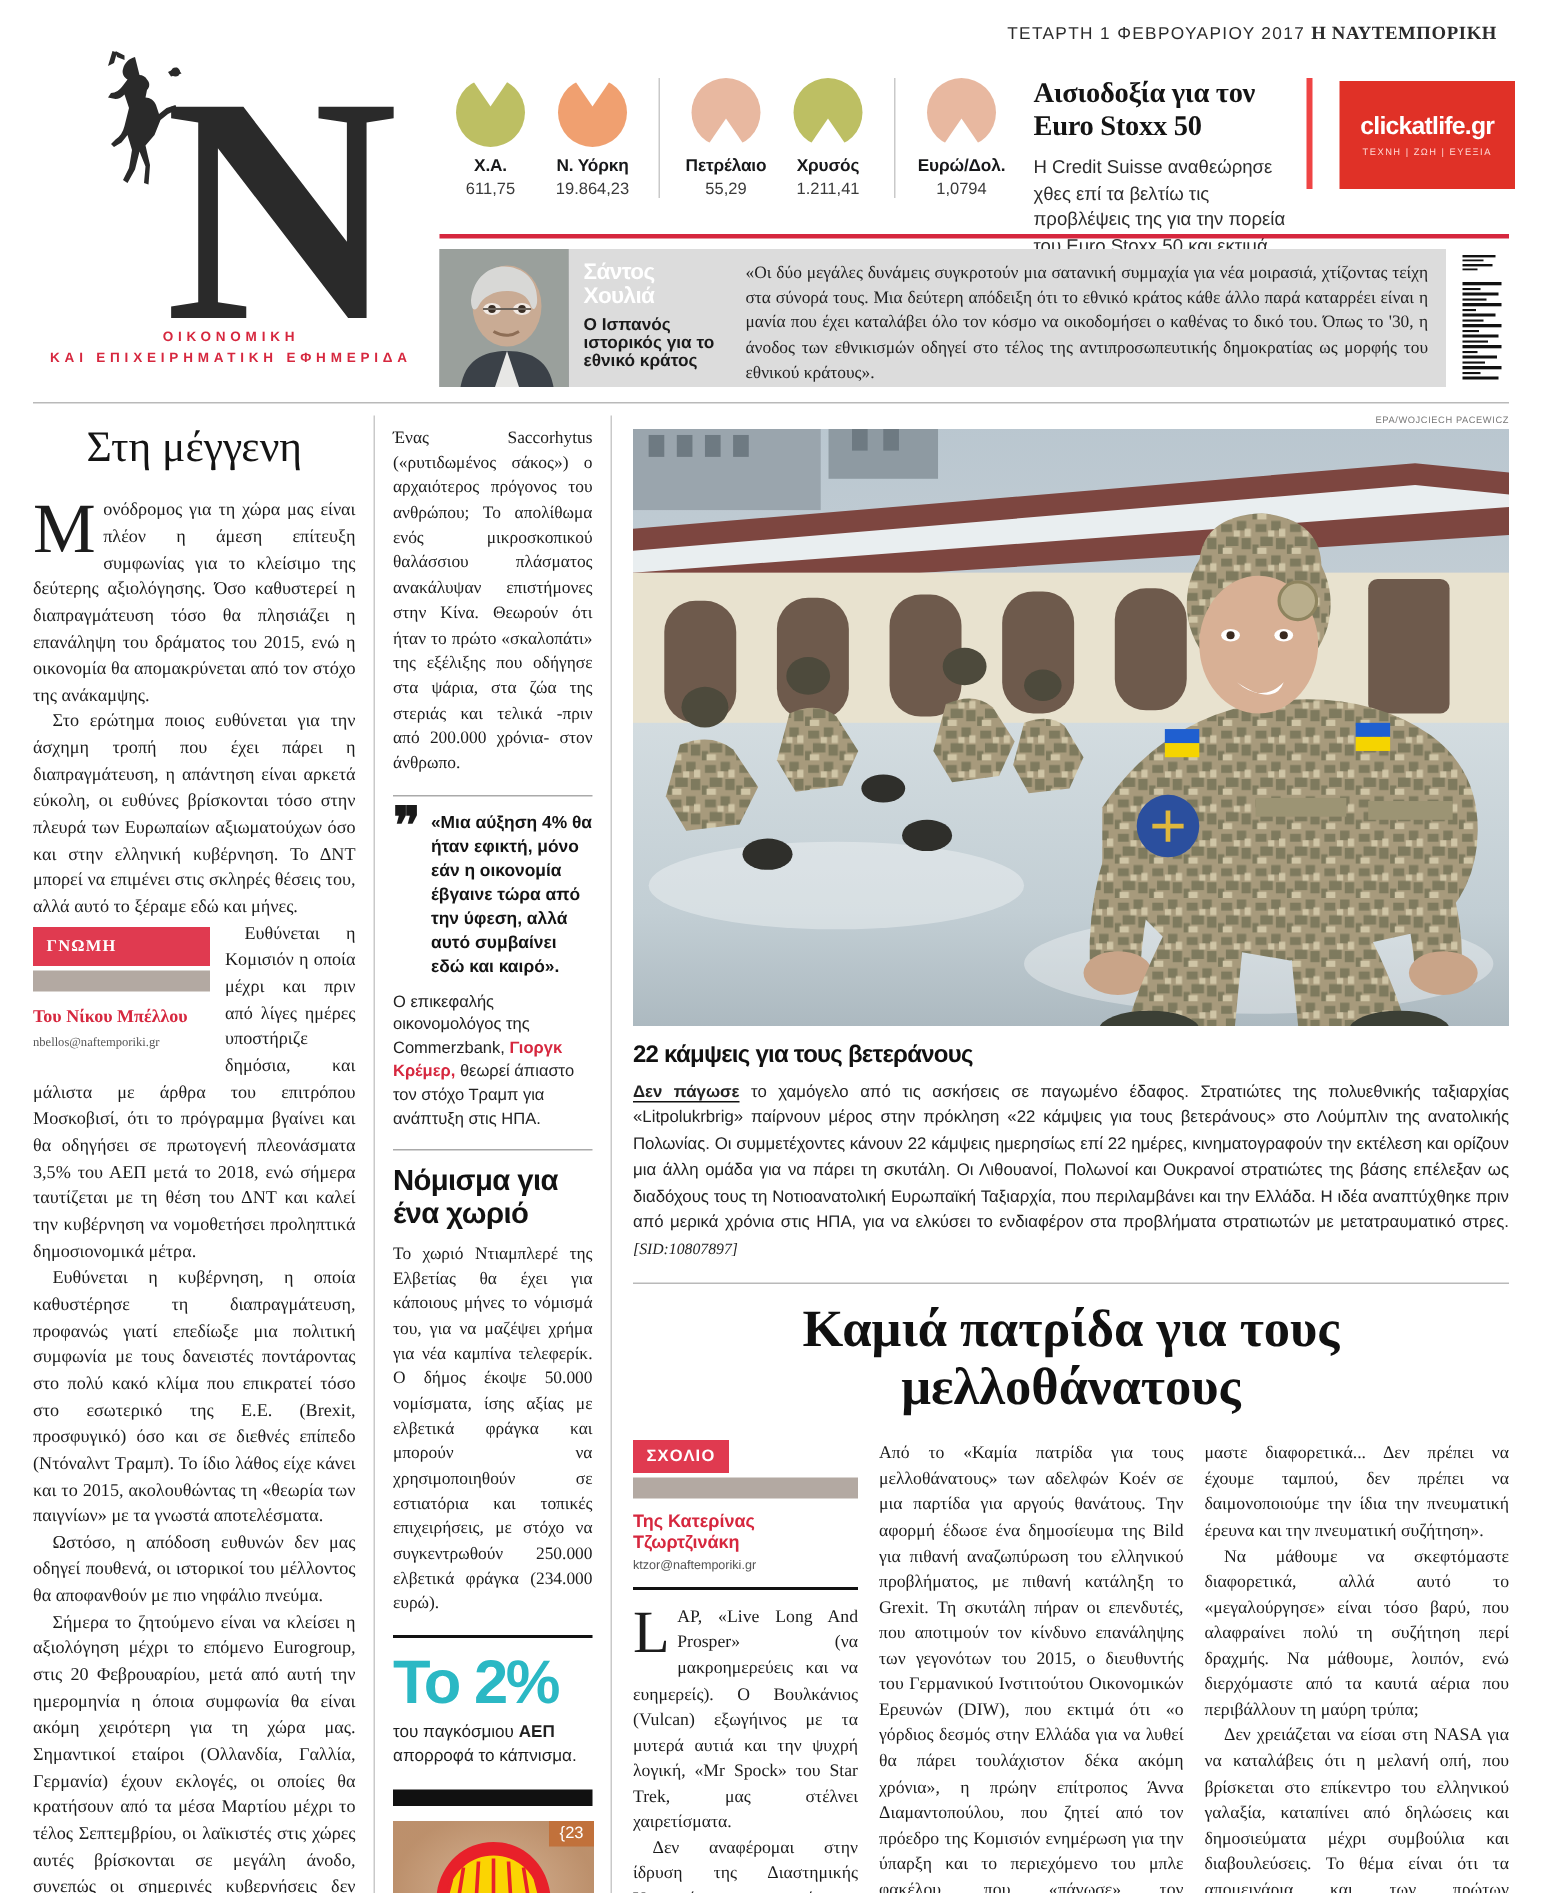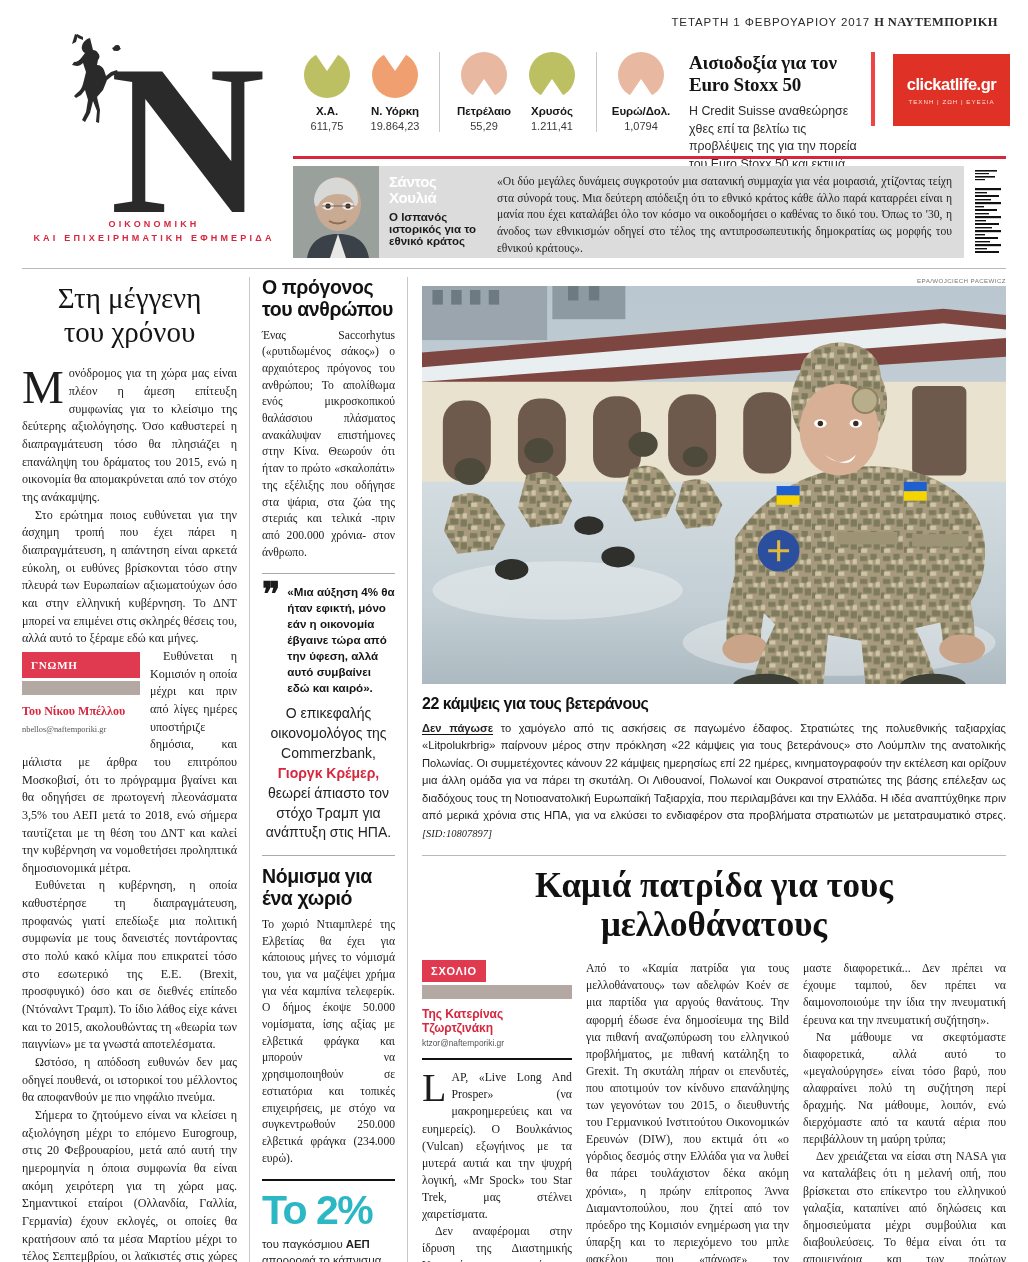--- a/index.html
+++ b/index.html
@@ -89,21 +89,21 @@
   .bymail { color: #555; font-size: 8.4px; margin-top: 3px; }
   .sid { font-style: italic; font-family: "Liberation Serif", serif; font-size: 10.5px; }
 
   
   .bHead { font-size: 19.5px; font-weight: bold; line-height: 1.12; color: #121212; letter-spacing: -.4px; }
   .bBody { font-family: "Liberation Serif", serif; font-size: 11.6px; line-height: 1.44; text-align: justify; color: #1c1c1c; margin-top: 7px; }
   .hrline { border-top: 1px solid #aaa; margin: 12px 0 10px; }
   .quoteblock { display: flex; gap: 7px; }
   .qmark { font-family: "Liberation Serif", serif; font-size: 34px; font-weight: bold; color: #1a1a1a; line-height: .65; }
   .qbody { font-size: 11.6px; font-weight: bold; line-height: 1.38; color: #141414; }
-  .qattr { font-size: 14px; line-height: 1.42; margin-top: 8px; color: #222; text-align: center; }
+  .qattr { font-size: 11px; line-height: 1.42; margin-top: 8px; color: #222; }
   .qattr .hl { color: #d6273e; font-weight: bold; }
   .bigpct { color: #2bb8c4; font-size: 41px; font-weight: bold; letter-spacing: -1.5px; line-height: 1; }
   .pctsub { font-size: 11.4px; line-height: 1.4; margin-top: 6px; color: #1f1f1f; }
   .blackbar { background: #111; height: 11px; margin: 13px 0 10px; }
   .shellbox { width: 134px; height: 104px; position: relative; background: linear-gradient(135deg,#cf9f78,#b98a66 45%,#d9c3ae); overflow: hidden; }
   .pageref { position: absolute; right: 0; top: 0; background: #c1713b; color: #fff; font-size: 11px; padding: 2px 7px 3px; }
 
   
   .photoCredit { text-align: right; font-size: 6.2px; color: #777; letter-spacing: .4px; padding-bottom: 2px; }
   .mainphoto { width: 100%; height: 398px; position: relative; overflow: hidden; background: #b9c4cb; }
@@ -261,44 +261,39 @@
         </div>
       </div>
     </div>
   </div>
 
   <div class="bodygrid">
 
     <div class="colA">
       <div class="opHead">
         <div>Στη μέγγενη</div>
-        <div>του χρόνου</div>
       </div>
       <div class="opBody">
         <p class="first dropcap">Μονόδρομος για τη χώρα μας είναι πλέον η άμεση επίτευξη συμφωνίας για το κλείσιμο της δεύτερης αξιολόγησης. Όσο καθυστερεί η διαπραγμάτευση τόσο θα πλησιάζει η επανάληψη του δράματος του 2015, ενώ η οικονομία θα απομακρύνεται από τον στόχο της ανάκαμψης.</p>
         <p>Στο ερώτημα ποιος ευθύνεται για την άσχημη τροπή που έχει πάρει η διαπραγμάτευση, η απάντηση είναι αρκετά εύκολη, οι ευθύνες βρίσκονται τόσο στην πλευρά των Ευρωπαίων αξιωματούχων όσο και στην ελληνική κυβέρνηση. Το ΔΝΤ μπορεί να επιμένει στις σκληρές θέσεις του, αλλά αυτό το ξέραμε εδώ και μήνες.</p>
         <div class="gnomiWrap">
           <div class="tagbadge">ΓΝΩΜΗ</div>
           <div class="tagbar"></div>
           <div class="byline">Του Νίκου Μπέλλου</div>
           <div class="bymail">nbellos@naftemporiki.gr</div>
         </div>
         <p>Ευθύνεται η Κομισιόν η οποία μέχρι και πριν από λίγες ημέρες υποστήριζε δημόσια, και μάλιστα με άρθρα του επιτρόπου Μοσκοβισί, ότι το πρόγραμμα βγαίνει και θα οδηγήσει σε πρωτογενή πλεονάσματα 3,5% του ΑΕΠ μετά το 2018, ενώ σήμερα ταυτίζεται με τη θέση του ΔΝΤ και καλεί την κυβέρνηση να νομοθετήσει προληπτικά δημοσιονομικά μέτρα.</p>
         <p>Ευθύνεται η κυβέρνηση, η οποία καθυστέρησε τη διαπραγμάτευση, προφανώς γιατί επεδίωξε μια πολιτική συμφωνία με τους δανειστές ποντάροντας στο πολύ κακό κλίμα που επικρατεί τόσο στο εσωτερικό της Ε.Ε. (Brexit, προσφυγικό) όσο και σε διεθνές επίπεδο (Ντόναλντ Τραμπ). Το ίδιο λάθος είχε κάνει και το 2015, ακολουθώντας τη «θεωρία των παιγνίων» με τα γνωστά αποτελέσματα.</p>
         <p>Ωστόσο, η απόδοση ευθυνών δεν μας οδηγεί πουθενά, οι ιστορικοί του μέλλοντος θα αποφανθούν με πιο νηφάλιο πνεύμα.</p>
         <p>Σήμερα το ζητούμενο είναι να κλείσει η αξιολόγηση μέχρι το επόμενο Eurogroup, στις 20 Φεβρουαρίου, μετά από αυτή την ημερομηνία η όποια συμφωνία θα είναι ακόμη χειρότερη για τη χώρα μας. Σημαντικοί εταίροι (Ολλανδία, Γαλλία, Γερμανία) έχουν εκλογές, οι οποίες θα κρατήσουν από τα μέσα Μαρτίου μέχρι το τέλος Σεπτεμβρίου, οι λαϊκιστές στις χώρες αυτές βρίσκονται σε μεγάλη άνοδο, συνεπώς οι σημερινές κυβερνήσεις δεν πρόκειται να μας κάνουν «εκπτώσεις».</p>
 
       </div>
     </div>
 
     <div class="colB">
-      <div class="bHead">
-        <div>Ο πρόγονος</div>
-        <div>του ανθρώπου</div>
-      </div>
       <div class="bBody">Ένας Saccorhytus («ρυτιδωμένος σάκος») ο αρχαιότερος πρόγονος του ανθρώπου; Το απολίθωμα ενός μικροσκοπικού θαλάσσιου πλάσματος ανακάλυψαν επιστήμονες στην Κίνα. Θεωρούν ότι ήταν το πρώτο «σκαλοπάτι» της εξέλιξης που οδήγησε στα ψάρια, στα ζώα της στεριάς και τελικά -πριν από 200.000 χρόνια- στον άνθρωπο.</div>
 
       <div class="hrline"></div>
 
       <div class="quoteblock">
         <div class="qmark">❞</div>
         <div class="qbody">«Μια αύξηση 4% θα ήταν εφικτή, μόνο εάν η οικονομία έβγαινε τώρα από την ύφεση, αλλά αυτό συμβαίνει εδώ και καιρό».</div>
       </div>
       <div class="qattr"><span>Ο επικεφαλής οικονομολόγος της Commerzbank, </span><span class="hl">Γιοργκ Κρέμερ,</span><span> θεωρεί άπιαστο τον στόχο Τραμπ για ανάπτυξη στις ΗΠΑ.</span></div>
 

